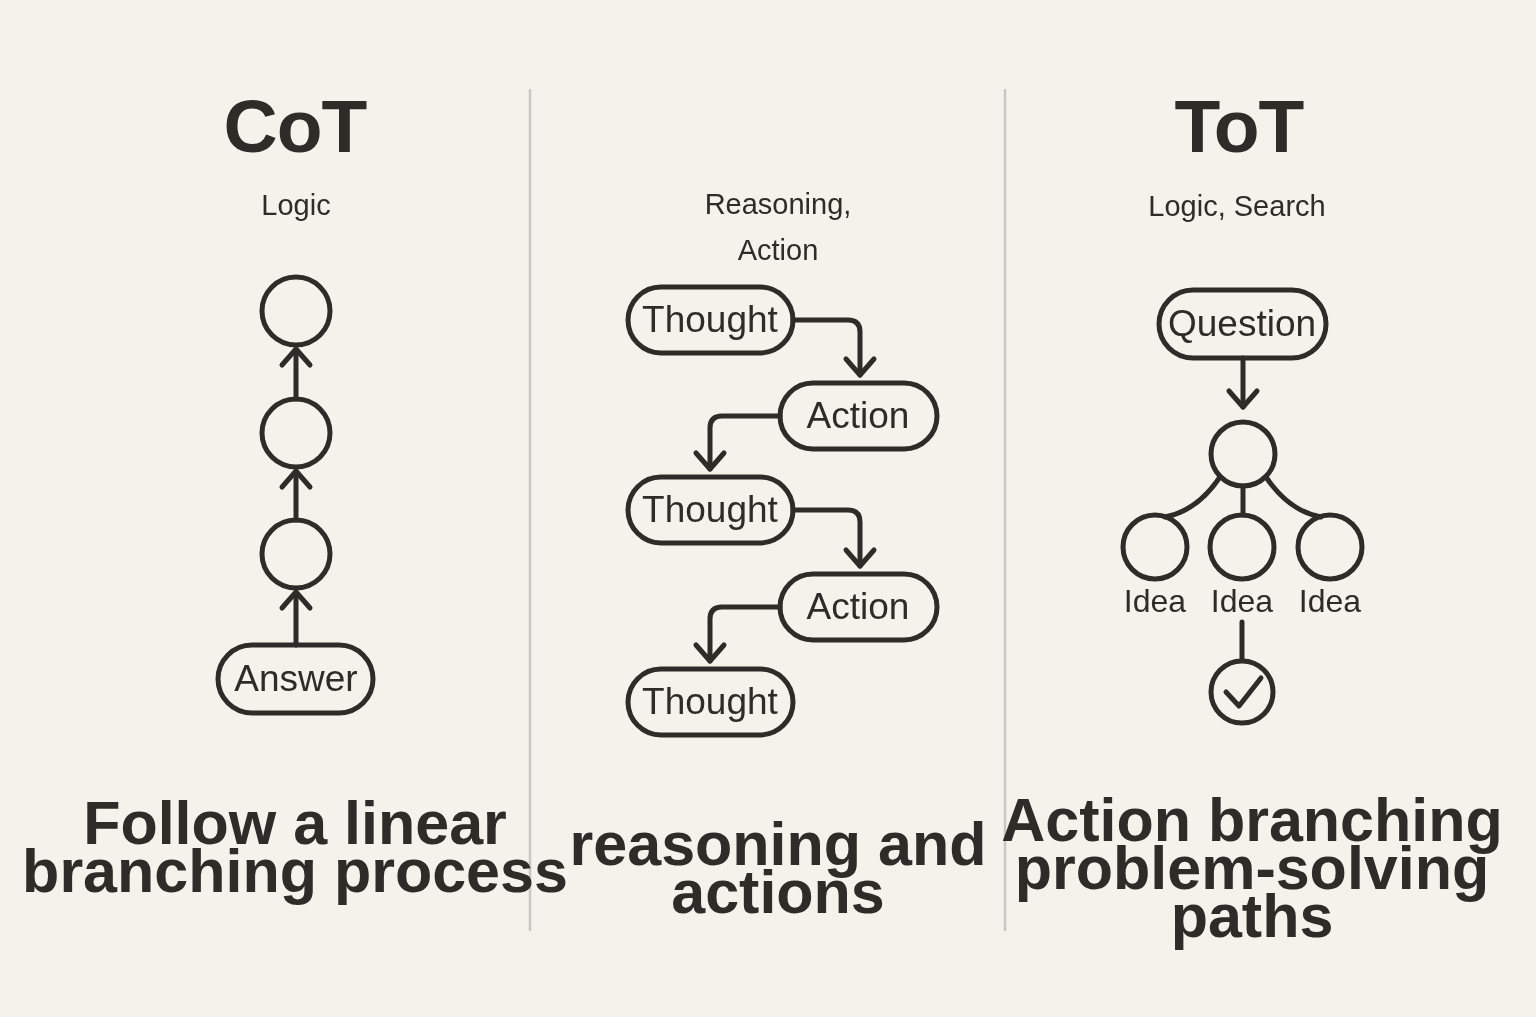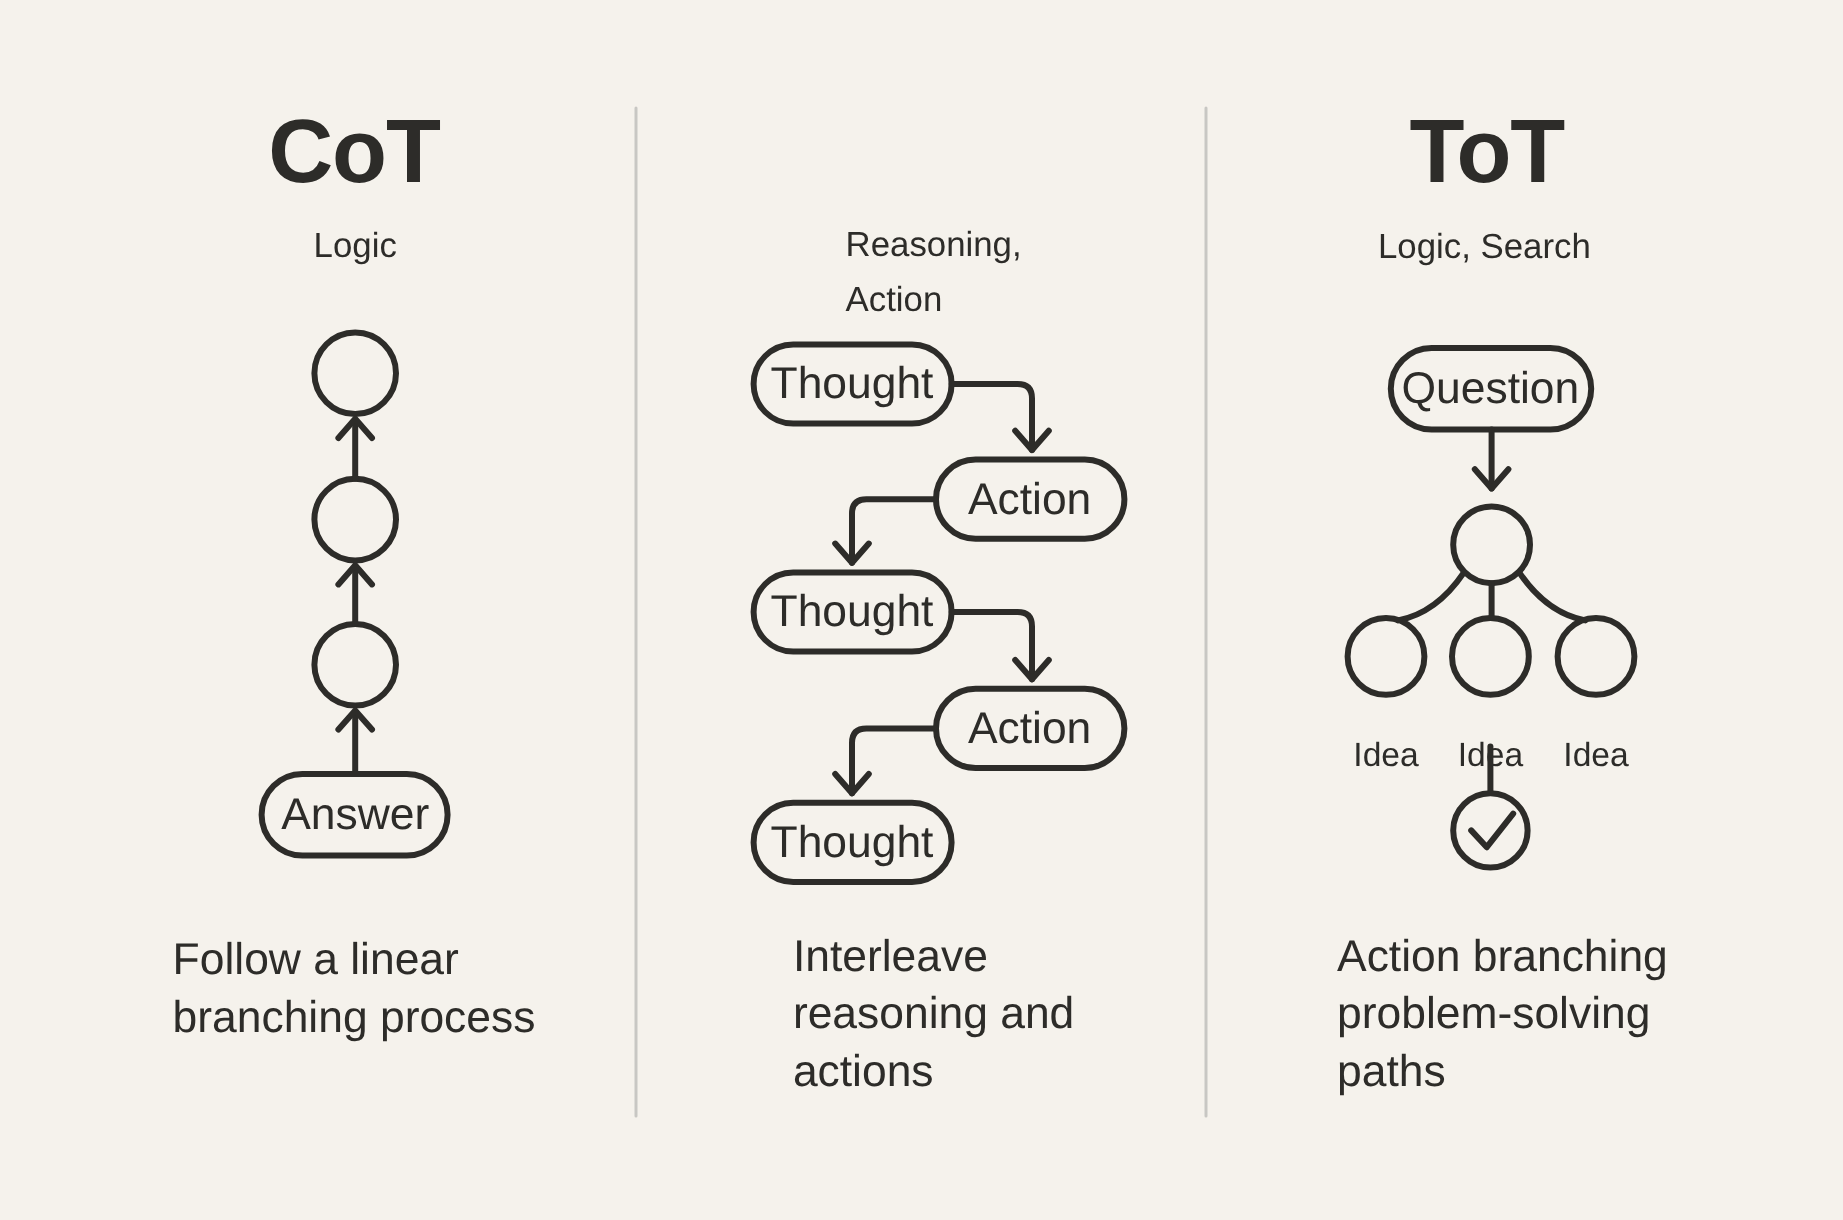--- a/index.html
+++ b/index.html
@@ -5,26 +5,26 @@
   html,body{margin:0;padding:0;}
   .canvas{
     position:relative;
     width:1536px;height:1017px;
     background:#F5F2EC;
     font-family:"Liberation Sans", sans-serif;
     color:#2D2C29;
     overflow:hidden;
   }
   .shapes{position:absolute;left:0;top:0;}
-  .txt{position:absolute;transform:translate(-50%,-50%);white-space:nowrap;}
+  .txt{position:absolute;transform:translate(-50%,-50%);text-align:center;white-space:nowrap;}
   .title{font-size:75px;font-weight:700;letter-spacing:-1px;}
   .subtitle{font-size:29px;line-height:46px;font-weight:400;}
-  .caption{font-size:37px;line-height:48px;font-weight:400;}
+  .caption{font-size:61px;line-height:48px;font-weight:700;margin-top:23px;}
   .node-label{font-size:37px;}
-  .idea-label{font-size:28px;margin-top:28px;}
+  .idea-label{font-size:32px;}
 </style>
 </head>
 <body>
 
 <div class="canvas">
 
   <svg class="shapes" width="1536" height="1017" viewBox="0 0 1536 1017" fill="none" stroke="#2D2C29" stroke-width="5" stroke-linecap="round" stroke-linejoin="round">
 
     <line x1="530" y1="90" x2="530" y2="930" stroke="#C8C7C3" stroke-width="2.5"></line>
     <line x1="1005" y1="90" x2="1005" y2="930" stroke="#C8C7C3" stroke-width="2.5"></line>
@@ -90,21 +90,20 @@
   <div class="txt subtitle" style="left:778px;top:227px;">
     <div>Reasoning,</div>
     <div>Action</div>
   </div>
   <div class="txt node-label" style="left:710px;top:320px;">Thought</div>
   <div class="txt node-label" style="left:858px;top:416px;">Action</div>
   <div class="txt node-label" style="left:710px;top:510px;">Thought</div>
   <div class="txt node-label" style="left:858px;top:607px;">Action</div>
   <div class="txt node-label" style="left:710px;top:702px;">Thought</div>
   <div class="txt caption" style="left:778px;top:845px;">
-    <div>Interleave</div>
     <div>reasoning and</div>
     <div>actions</div>
   </div>
 
   <div class="txt title" style="left:1239px;top:126px;">ToT</div>
   <div class="txt subtitle" style="left:1237px;top:206px;">Logic, Search</div>
   <div class="txt node-label" style="left:1242px;top:324px;">Question</div>
   <div class="txt idea-label" style="left:1155px;top:601px;">Idea</div>
   <div class="txt idea-label" style="left:1242px;top:601px;">Idea</div>
   <div class="txt idea-label" style="left:1330px;top:601px;">Idea</div>

